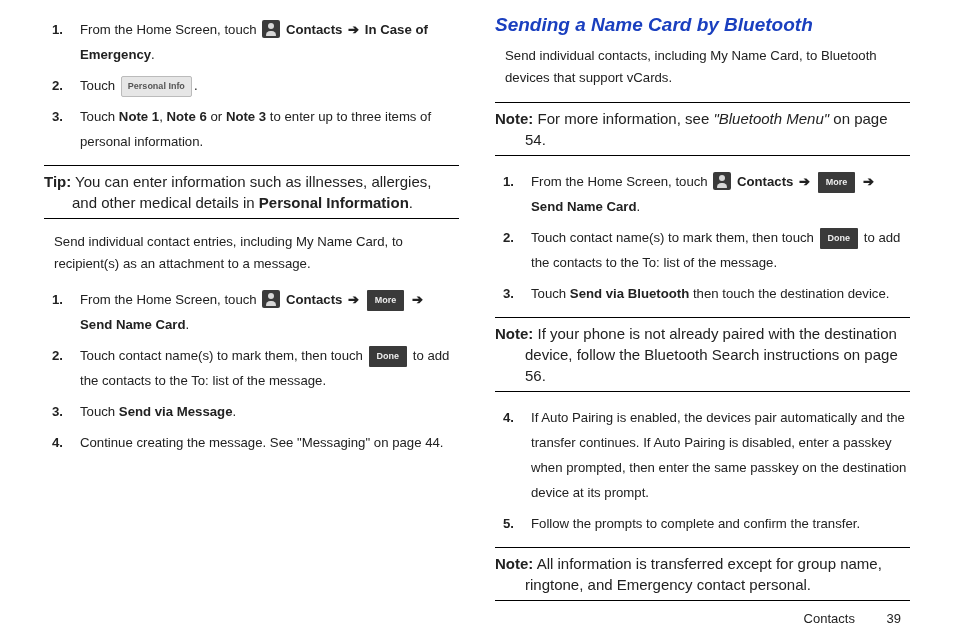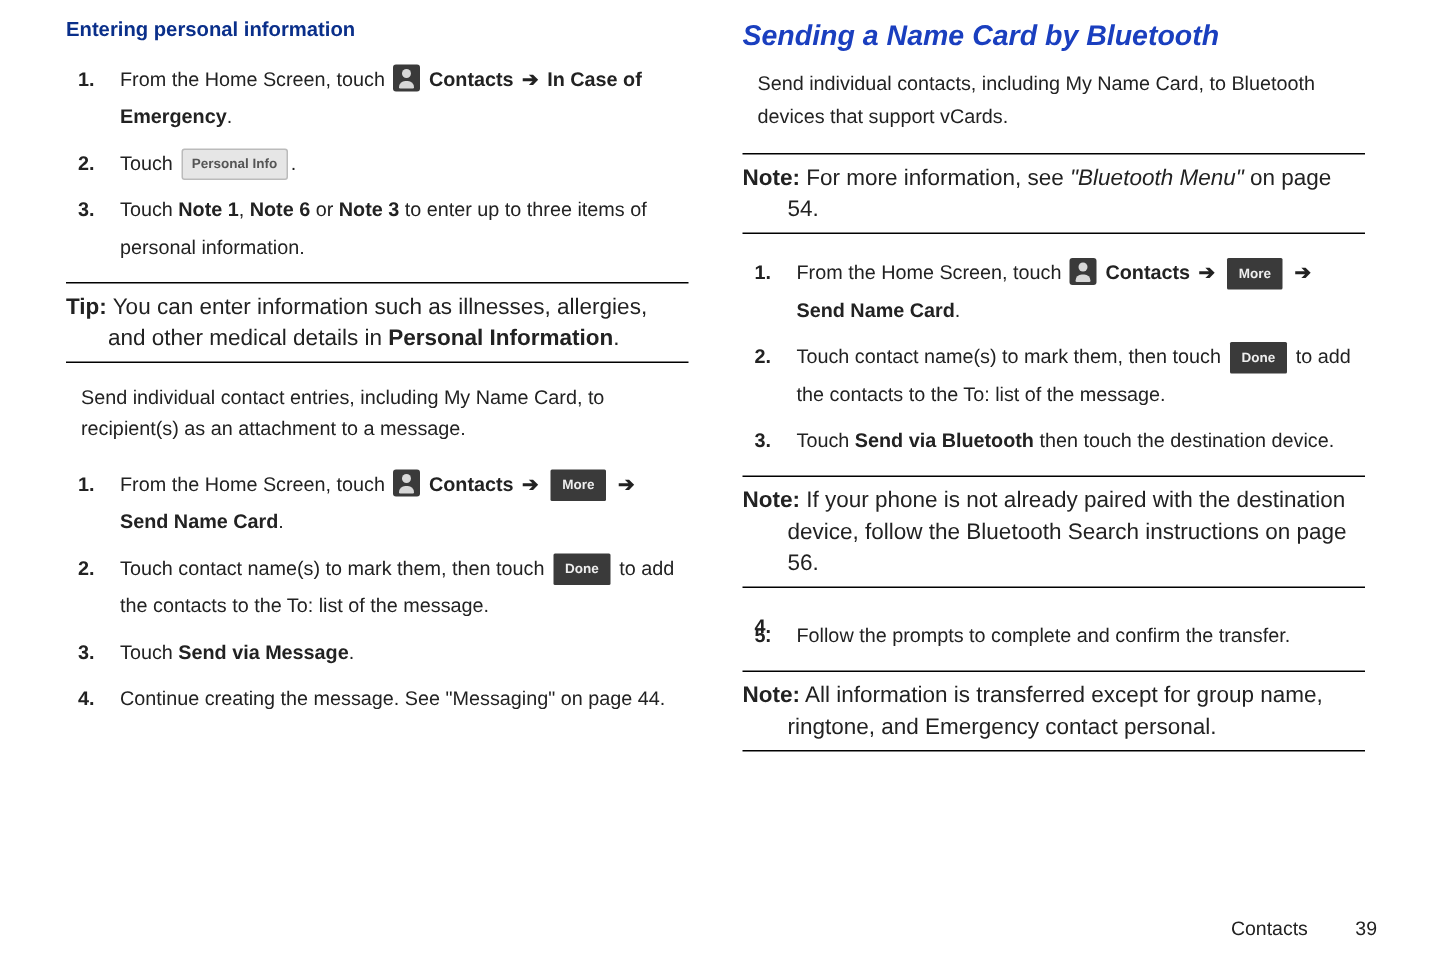--- a/index.html
+++ b/index.html
@@ -107,34 +107,33 @@
     border-radius: 1px;
     padding: 2px 8px;
     font-size: 9px;
     font-weight: bold;
     vertical-align: 1px;
     margin: 0 2px;
   }
   .arrow { font-weight: bold; margin: 0 2px; }
   .footer {
     position: absolute;
-    right: 36px;
+    right: 53px;
     bottom: 10px;
     font-size: 13px;
     color: #222;
   }
   .footer .chap { margin-right: 28px; }
 </style>
 </head>
 <body>
 
 <div class="columns">
 
   <div class="col">
-    <div class="h-blue-bold">Entering personal information</div>
 
     <ol class="numlist">
       <li>
         <span class="num">1.</span>
         <span>From the Home Screen, touch </span>
         <span class="icon-contact"></span>
         <strong class="b">Contacts</strong>
         <span class="arrow">➔</span>
         <strong class="b">In Case of Emergency</strong><span>.</span>
       </li>
@@ -214,20 +213,21 @@
       </li>
     </ol>
 
     <div class="note-block">
       <span class="note-body2"><strong class="b">Note:</strong><span> If your phone is not already paired with the destination device, follow the Bluetooth Search instructions on page 56.</span></span>
     </div>
 
     <ol class="numlist">
       <li>
         <span class="num">4.</span>
+        <span>If Auto Pairing is enabled, the devices pair automatically and the transfer continues. If Auto Pairing is disabled, enter a passkey when prompted, then enter the same passkey on the destination device at its prompt.</span>
       </li>
       <li>
         <span class="num">5.</span>
         <span>Follow the prompts to complete and confirm the transfer.</span>
       </li>
     </ol>
 
     <div class="note-block">
       <span class="note-body2"><strong class="b">Note:</strong><span>  All information is transferred except for group name, ringtone, and Emergency contact personal.</span></span>
     </div>

